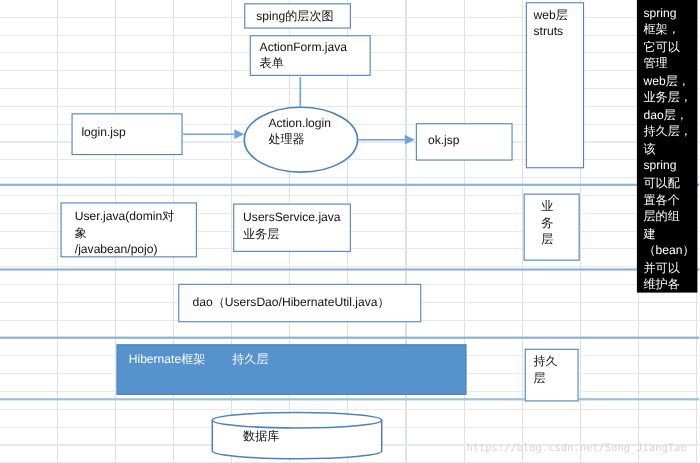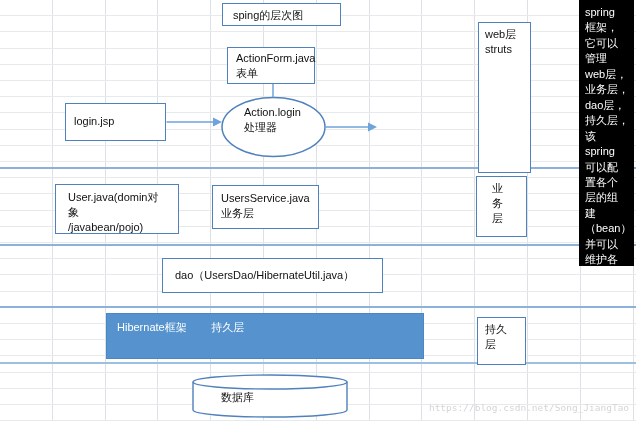--- a/index.html
+++ b/index.html
@@ -11,45 +11,45 @@
       repeating-linear-gradient(to right, transparent 0px, transparent 51.8px, #dde0e4 51.8px, #dde0e4 52.8px);
   }
   .sep{position:absolute;left:0;width:636px;height:2px;background:#8db2d9;z-index:1;}
   #sep1{top:167px;} #sep2{top:244px;} #sep3{top:306px;} #sep4{top:362px;background:#9dc0e2;}
   #shape-layer{position:absolute;left:0;top:0;z-index:2;}
   .box{
     position:absolute;box-sizing:border-box;z-index:3;
     border:1.5px solid #4f81bd;background:#fff;
     font-size:11px;line-height:1.38;white-space:pre-line;color:#111;
   }
-  #b-title{left:222px;top:3px;width:119px;height:23px;padding:4px 0 0 10px;}
-  #b-actionform{left:227px;top:32px;width:88px;height:37px;padding:3px 8px;margin-top:15px;}
+  #b-title{left:222px;top:3px;width:97px;height:23px;padding:4px 0 0 10px;}
+  #b-actionform{left:227px;top:32px;width:110px;height:37px;padding:3px 8px;}
   #b-login{left:65px;top:103px;width:101px;height:38px;padding:10px 8px;}
   #b-ok{left:378px;top:112px;width:88px;height:34px;padding:8px 10px;}
-  #b-weblayer{left:478px;top:2px;width:53px;height:151px;padding:4px 6px;margin-top:20px;}
+  #b-weblayer{left:478px;top:2px;width:53px;height:151px;padding:4px 6px;}
   #b-user{left:55px;top:184px;width:124px;height:50px;padding:5px 12px;}
   #b-service{left:212px;top:185px;width:107px;height:44px;padding:5px 8px;}
   #b-bizlayer{left:476px;top:176px;width:51px;height:61px;padding:4px 15px;}
   #b-dao{left:162px;top:258px;width:221px;height:35px;padding:9px 12px;}
   #b-daolayer{left:477px;top:253px;width:52px;height:53px;padding:7px 7px;}
   #b-hibernate{left:106px;top:313px;width:318px;height:46px;padding:6px 10px;
     background:#5693ce;border:1px solid #4b87c2;color:#fff;white-space:pre;}
   #b-persistlayer{left:477px;top:317px;width:49px;height:48px;padding:4px 7px;}
   .shape-label{position:absolute;z-index:3;font-size:11px;line-height:15px;white-space:pre-line;color:#111;}
   #ellipse-label{left:244px;top:105px;width:80px;}
   #cyl-label{left:205px;top:390px;margin-left:16px;}
   #sidebar{
     position:absolute;left:579px;top:0;width:55px;height:266px;z-index:4;
     background:#000;color:#fff;box-sizing:border-box;
     padding:5px 1px 0 6px;font-size:11px;line-height:15.45px;
     white-space:pre-line;overflow:hidden;
   }
   #watermark{
     position:absolute;left:424px;top:402px;width:210px;z-index:2;
-    text-align:center;color:#d5d5d5;font-size:9.5px;
+    text-align:left;color:#d5d5d5;font-size:9.5px;
     font-family:"DejaVu Sans Mono",monospace;
   }
 </style>
 </head>
 <body>
 
 <div id="canvas">
 
   <div class="sep" id="sep1"></div>
   <div class="sep" id="sep2"></div>
@@ -69,20 +69,21 @@
     <polygon points="368,122.6 377,127 368,131.4" fill="#6fa3dc"></polygon>
 
     <path d="M193,382 L193,410 A77,7 0 0 0 347,410 L347,382" fill="#ffffff" stroke="#4f81bd" stroke-width="1.4"></path>
     <ellipse cx="270" cy="382" rx="77" ry="7" fill="#ffffff" stroke="#4f81bd" stroke-width="1.4"></ellipse>
   </svg>
 
   <div class="box" id="b-title">sping的层次图</div>
   <div class="box" id="b-actionform">ActionForm.java
 表单</div>
   <div class="box" id="b-login">login.jsp</div>
+  <div class="box" id="b-ok">ok.jsp</div>
   <div class="box" id="b-weblayer">web层
 struts</div>
   <div class="box" id="b-user">User.java(domin对象
 /javabean/pojo)</div>
   <div class="box" id="b-service">UsersService.java
 业务层</div>
   <div class="box" id="b-bizlayer">业务
 层</div>
   <div class="box" id="b-dao">dao（UsersDao/HibernateUtil.java）</div>
   <div class="box" id="b-hibernate">Hibernate框架        持久层</div>

